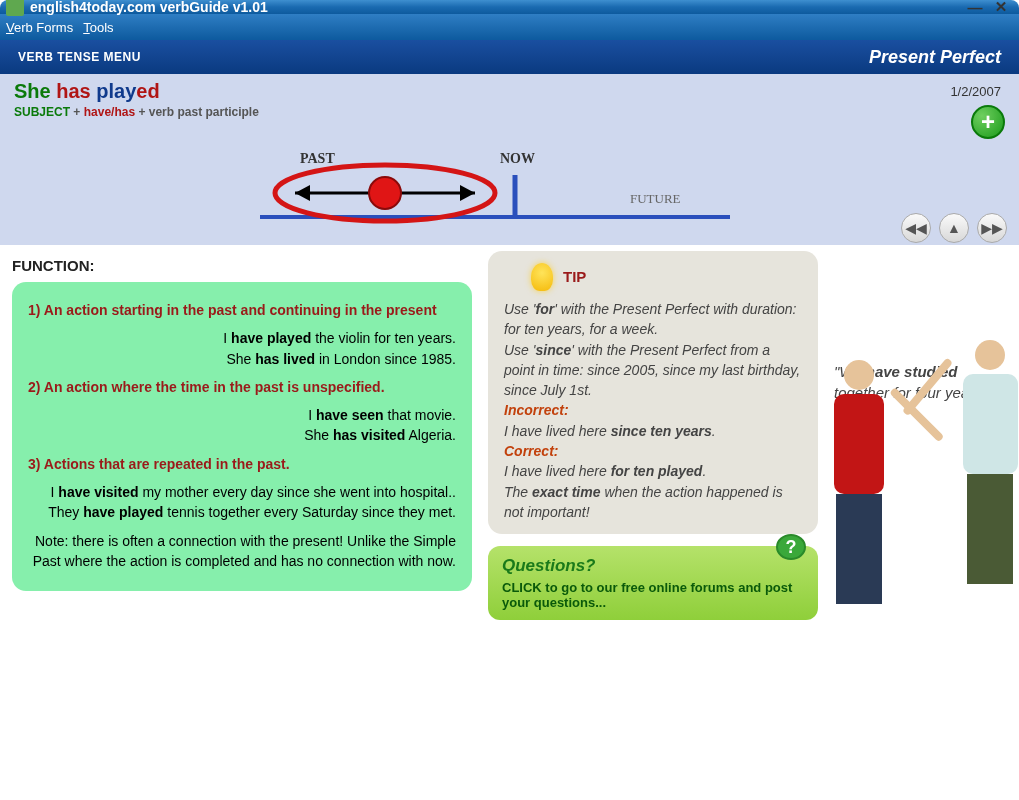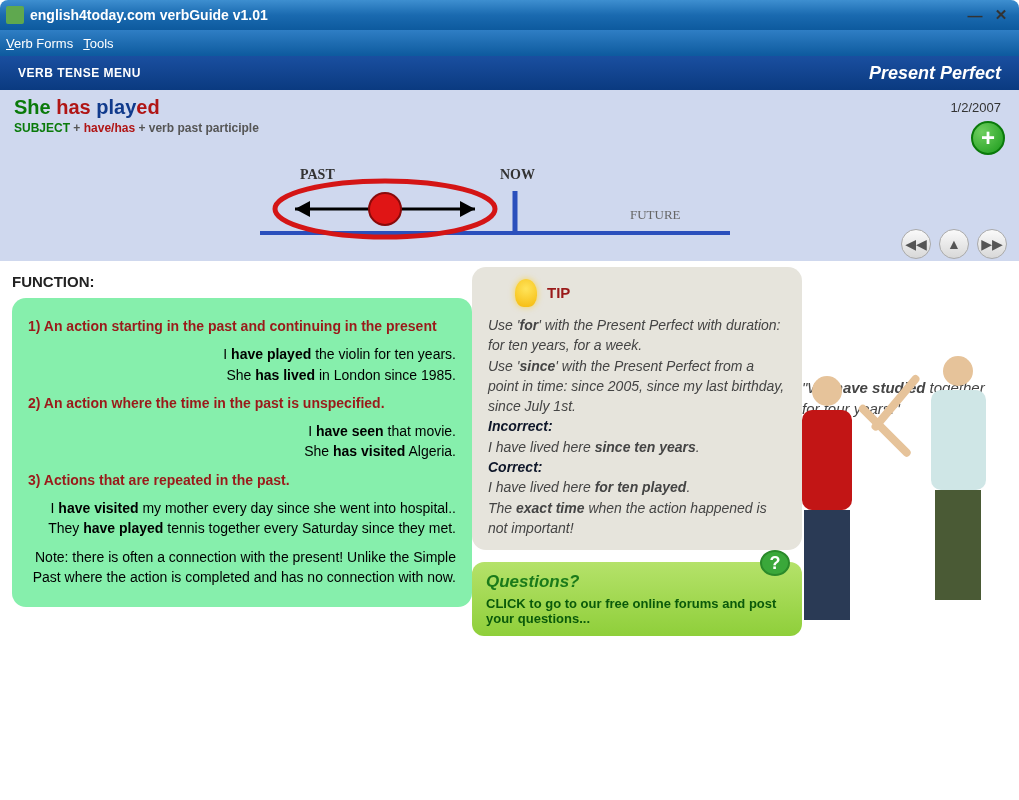--- a/index.html
+++ b/index.html
@@ -5,21 +5,21 @@
   * { box-sizing: border-box; margin: 0; padding: 0; }
   body {
     font-family: Verdana, Geneva, sans-serif;
     font-size: 13px;
     background: #fff;
     width: 1019px;
     height: 800px;
     overflow: hidden;
   }
   .titlebar {
-    height: 30px;
+    height: 14px;
     background: linear-gradient(to bottom, #3e8fd0 0%, #1a6ab0 50%, #0d5a9e 100%);
     display: flex;
     align-items: center;
     padding: 0 6px;
     border-radius: 8px 8px 0 0;
     color: #fff;
   }
   .titlebar-icon {
     width: 18px; height: 18px; margin-right: 6px;
     background: #5fa84f; display: inline-block; border-radius: 2px;
@@ -72,21 +72,21 @@
   .navbtns {
     position: absolute; right: 12px; bottom: 2px; display: flex; gap: 8px;
   }
   .navbtn {
     width: 30px; height: 30px; border-radius: 50%;
     background: linear-gradient(to bottom,#fafafa,#d8d8d8);
     border: 1px solid #aaa; display: flex; align-items: center; justify-content: center;
     font-size: 14px; color: #555; cursor: pointer;
   }
   .content {
-    display: flex; padding: 6px 12px 12px 12px; 
+    display: flex; padding: 6px 12px 12px 12px; gap: 16px;
   }
   .col-left { width: 460px; }
   .col-right { width: 330px; }
   .col-image { flex: 1; position: relative; }
   .section-heading {
     font-size: 15px; font-weight: bold; color: #222; padding: 6px 0 8px 0;
   }
   .panel {
     background: #86efac; border-radius: 14px; padding: 12px 16px;
     font-size: 14px; line-height: 1.45;
@@ -101,21 +101,21 @@
   }
   .tip-title {
     display: flex; align-items: center; gap: 10px; margin-bottom: 8px; margin-left: 27px;
   }
   .bulb {
     width: 22px; height: 28px; background: radial-gradient(circle at 50% 35%, #ffe45a, #f5b90a);
     border-radius: 50% 50% 40% 40%; display: inline-block;
     box-shadow: 0 0 6px rgba(255,200,0,.6);
   }
   .tip-title-text { color: #9a1a1a; font-weight: bold; font-style: normal; font-size: 15px; }
-  .tip-panel .lbl { color: #0f172a; font-weight: bold; font-style: italic; }
+  .tip-panel .lbl { color: #c2410c; font-weight: bold; font-style: italic; }
   .q-panel {
     margin-top: 12px; background: linear-gradient(to bottom,#b5e26a,#8fcf3a);
     border-radius: 12px; padding: 10px 14px; position: relative;
     font-size: 13px;
   }
   .q-title { color: #1a7a1a; font-size: 17px; font-weight: bold; font-style: italic; }
   .q-body { color: #0a5a0a; font-weight: bold; margin-top: 4px; }
   .q-icon {
     position: absolute; top: -12px; right: 12px;
     width: 30px; height: 26px; background: #3aa83a; border-radius: 50%;

